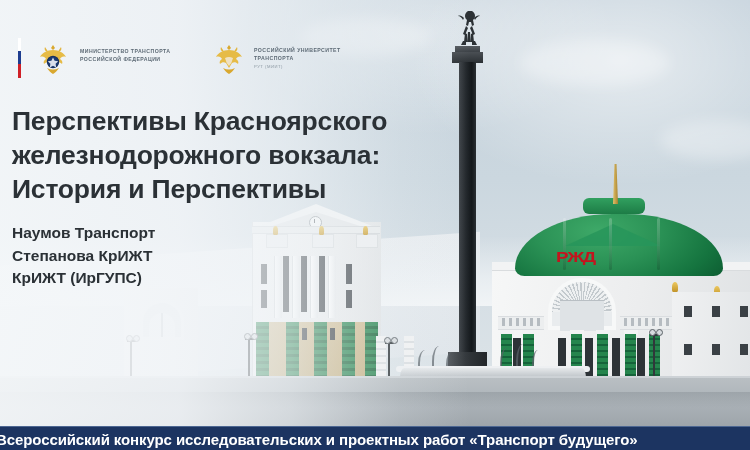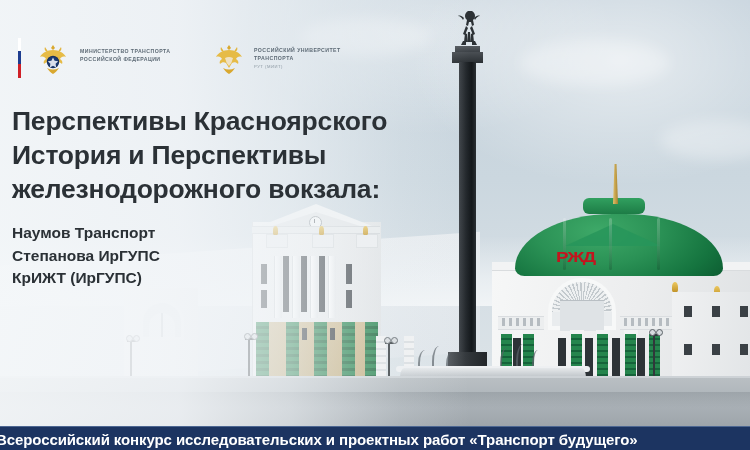--- a/index.html
+++ b/index.html
@@ -583,27 +583,27 @@
         </g>
       </svg>
     </div>
     <div class="logo-text" style="left:236px;top:9px;">РОССИЙСКИЙ УНИВЕРСИТЕТ</div>
     <div class="logo-text" style="left:236px;top:17px;">ТРАНСПОРТА</div>
     <div class="logo-sub" style="left:236px;top:26px;">РУТ (МИИТ)</div>
   </div>
 
   <div class="title">
     <div>Перспективы Красноярского</div>
+    <div>железнодорожного вокзала:</div>
     <div>История и Перспективы</div>
-    <div>железнодорожного вокзала:</div>
   </div>
 
   <div class="authors">
     <div>Наумов Транспорт</div>
-    <div>Степанова ИрГУПС</div>
+    <div>Степанова КрИЖТ</div>
     <div>КрИЖТ (ИрГУПС)</div>
   </div>
 
   <div class="banner">
     <div class="banner-text">Всероссийский конкурс исследовательских и проектных работ «Транспорт будущего»</div>
   </div>
 
 </div>
 
 </body></html>

